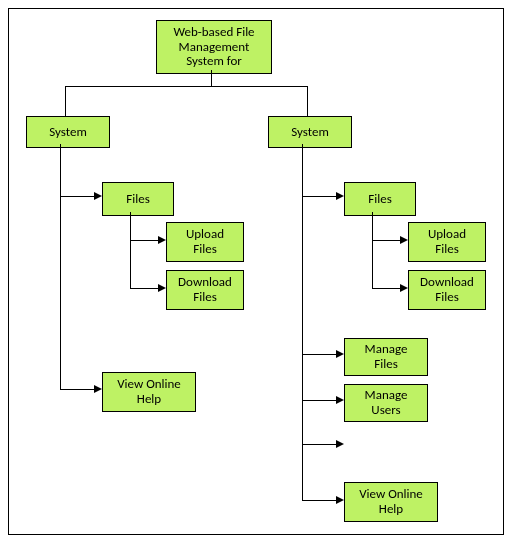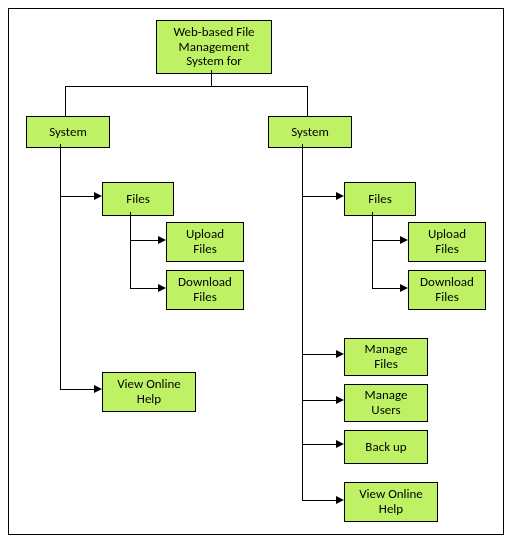--- a/index.html
+++ b/index.html
@@ -90,22 +90,19 @@
     </div>
 
   <div class="hline" style="left:302px;top:400px;width:34px;height:1px"></div>
   <div class="arrow-right" style="left:336px;top:396px"></div>
   <div class="box" style="left:344px;top:384px;width:78px;height:32px">
       <span>Manage<br>Users</span>
     </div>
 
   <div class="hline" style="left:302px;top:444px;width:34px;height:1px"></div>
   <div class="arrow-right" style="left:336px;top:440px"></div>
-  <div class="box" style="left:344px;top:430px;width:78px;height:28px">
-      <span>Back up</span>
-    </div>
 
   <div class="hline" style="left:302px;top:500px;width:34px;height:1px"></div>
   <div class="arrow-right" style="left:336px;top:496px"></div>
   <div class="box" style="left:344px;top:482px;width:88px;height:34px">
       <span>View Online<br>Help</span>
     </div>
 </div>
 
 </body></html>

